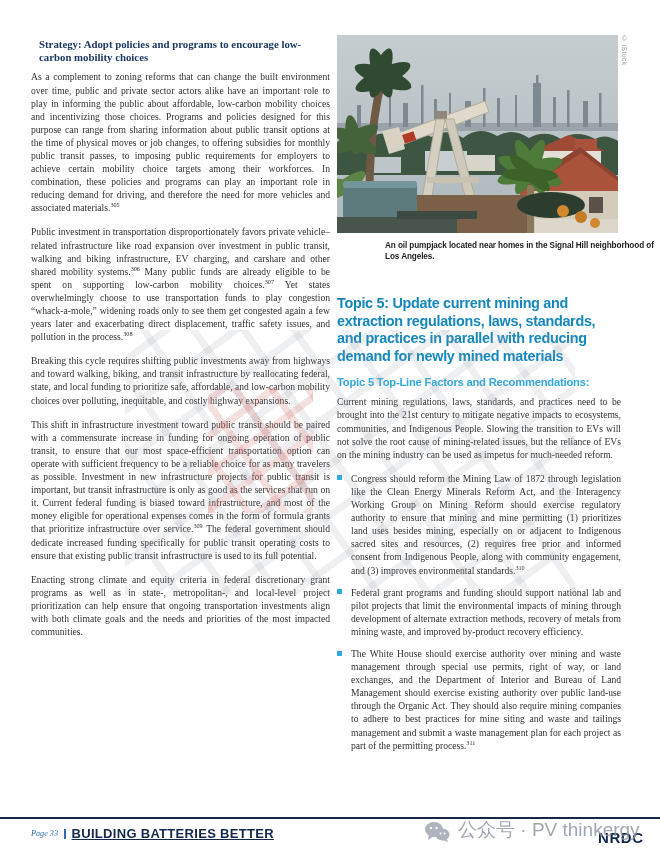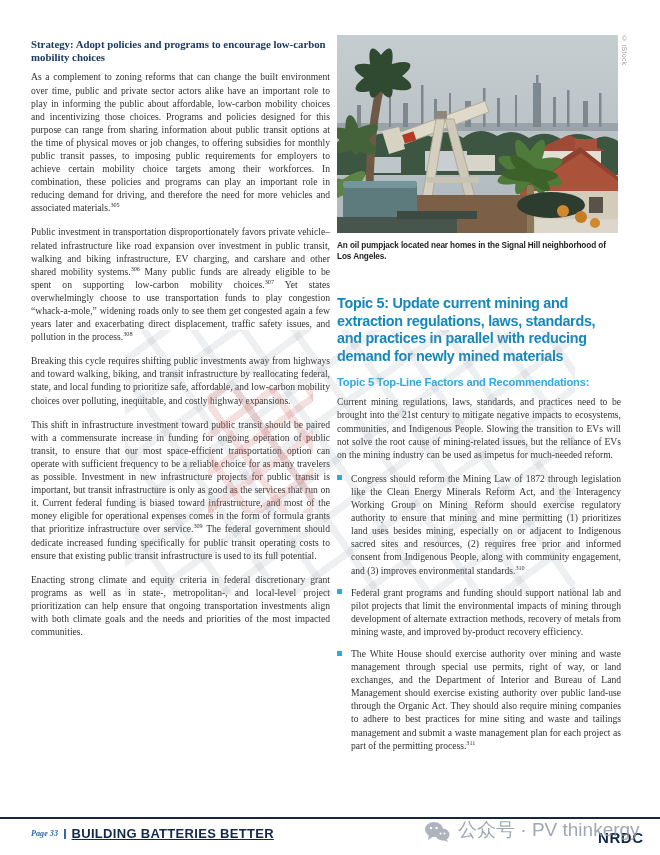--- a/index.html
+++ b/index.html
@@ -5,47 +5,47 @@
   * { box-sizing: border-box; }
   html,body { margin:0; padding:0; }
   body { width:660px; height:855px; background:#f4f4f4; font-family:"Liberation Serif","DejaVu Serif",serif; }
   .page { position:absolute; left:0; top:0; width:660px; height:855px; background:#ffffff; overflow:hidden; }
 
   
   .col-left  { position:absolute; left:31px;  top:38px; width:299px; }
   .col-right { position:absolute; left:337px; top:35px; width:284px; }
 
   h3.strategy { font-family:"Liberation Serif",serif; font-weight:bold; font-size:10.8px; line-height:13.2px;
-                color:#1b3a63; margin:0 0 6px 0; }
+                color:#1b3a63; margin:0 0 6px 8px; }
   .gap-top { margin-top:12px; }
   p.body { font-size:9.6px; line-height:13.1px; color:#323232; margin:0 0 11px 0; text-align:justify; }
   p.body sup, .bullet sup { font-size:6.2px; line-height:0; }
 
   
   .photo-wrap { position:relative; width:281px; height:198px; }
   .photo-wrap svg { display:block; }
   .credit { position:absolute; left:284px; top:0px; writing-mode:vertical-rl; font-family:"Liberation Sans",sans-serif;
             font-size:6.5px; color:#9a9a9a; letter-spacing:0.5px; }
   .caption { margin-top:7px; font-family:"Liberation Sans",sans-serif; font-weight:bold; font-size:8.2px;
-             line-height:11px; color:#1d1d1d; letter-spacing:-0.1px; width:272px; }
+             line-height:11px; color:#1d1d1d; letter-spacing:-0.1px; width:272px;margin-left:48px; }
 
   .topic-heading { margin-top:33px; font-family:"Liberation Sans",sans-serif; font-weight:bold;
                    font-size:14.4px; line-height:17.6px; color:#1487bd; letter-spacing:-0.3px; }
   .subheading { margin-top:11px; margin-bottom:6px; font-family:"Liberation Sans",sans-serif; font-weight:bold;
                 font-size:11.2px; line-height:13px; color:#2fa9df; letter-spacing:-0.2px; }
 
   .bullets { margin-top:2px; }
   .bullet { position:relative; padding-left:14px; margin-bottom:9px; font-size:9.6px; line-height:13.1px;
             color:#323232; text-align:justify; }
   .bullet .marker { position:absolute; left:0; top:3.6px; width:5px; height:5px; background:#2fa9df; }
 
   
   .footer-rule { position:absolute; left:0; top:817px; width:660px; height:1.5px; background:#16273f; }
   .footer-left { position:absolute; left:31px; top:826px; display:flex; align-items:center; gap:6px; }
-  .page-num { font-family:"Liberation Serif",serif; font-style:italic; font-weight:bold; font-size:8.2px; color:#2d6cb4; }
+  .page-num { font-family:"Liberation Serif",serif; font-style:italic; font-weight:normal; font-size:8.2px; color:#2d6cb4; }
   .sep { width:1.5px; height:10px; background:#2d6cb4; }
   .report-title { font-family:"Liberation Sans",sans-serif; font-weight:bold; font-size:13px;
                   letter-spacing:0.3px; color:#12284b;text-decoration:underline; }
   .nrdc-logo { position:absolute; left:598px; top:829px; font-family:Liberation Sans, sans-serif; font-weight:bold;
                font-size:15px; letter-spacing:0.6px; color:#12284b; }
 
   
   .wechat-mark { position:absolute; left:424px; top:817px; display:flex; align-items:flex-end; gap:8px;
                  color:rgba(143,151,165,0.85); font-family:"Liberation Sans","DejaVu Sans",sans-serif;
                  font-size:19px; z-index:6; pointer-events:none; }

